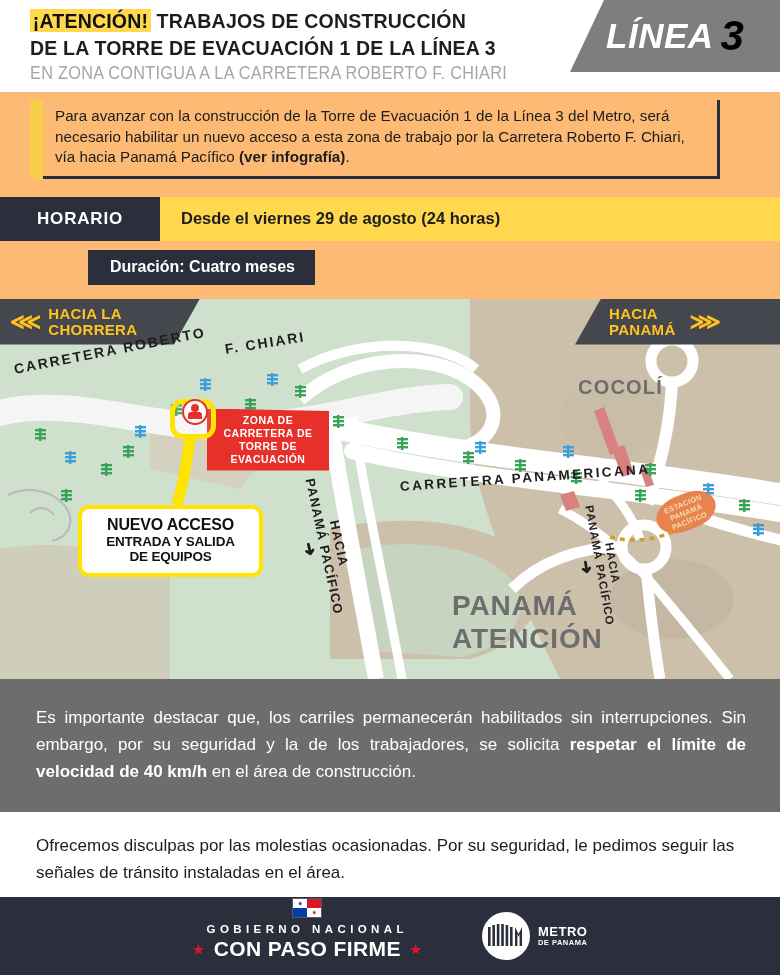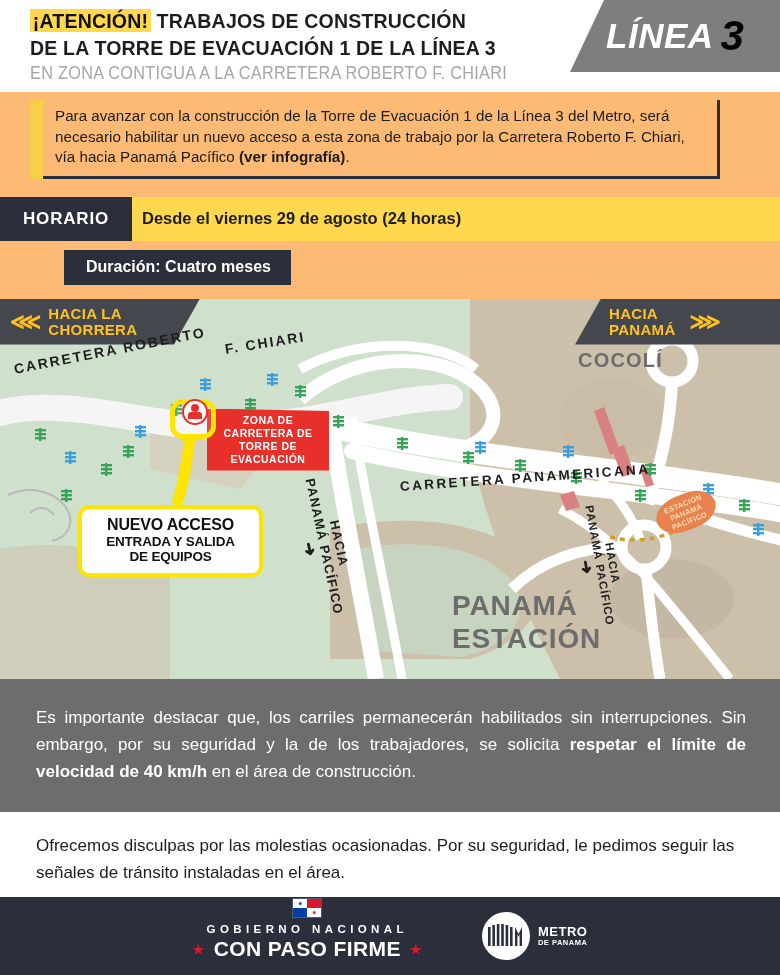--- a/index.html
+++ b/index.html
@@ -40,47 +40,47 @@
                 display: flex; }
   .intro-bar { width: 13px; background: #f7cf4a; flex: 0 0 13px; }
   .intro-box { flex: 1; border-bottom: 3px solid #2b2e3b;
                border-right: 3px solid #2b2e3b; padding: 6px 10px 8px 12px; }
   .intro-txt { font-size: 15.2px; line-height: 20.5px; color: #1d1d1d; }
   .intro-txt b { font-weight: bold; }
 
   
   .horario-row { position: relative; margin-top: 18px; height: 44px;
                  display: flex; }
-  .horario-lbl { width: 132px; background: #2b2e3b; color: #fff;
+  .horario-lbl { width: 160px; background: #2b2e3b; color: #fff;
                  display: flex; align-items: center; justify-content: center;
                  font-size: 17px; font-weight: bold; letter-spacing: .8px; }
   .horario-val { flex: 1; background: #ffd84d; display: flex;
-                 align-items: center; padding-left: 10px;
+                 align-items: center; padding-left: 21px;
                  font-size: 16.5px; font-weight: bold; color: #1d1d1d; }
-  .duracion { margin: 9px 0 0 64px; display: inline-block;
+  .duracion { margin: 9px 0 0 88px; display: inline-block;
               background: #2b2e3b; color: #fff; font-size: 16px;
               font-weight: bold; padding: 8px 20px 9px 22px; }
 
   
   .map { position: relative; width: 780px; height: 380px; margin-top: 14px;
          background: #cfe0cc; overflow: hidden; }
   .map svg { position: absolute; left: 0; top: 0; }
 
   .banner { position: absolute; top: 0; height: 46px; background: #44474e;
             display: flex; align-items: center; }
   .banner-l { left: 0; width: 200px; padding-left: 10px;
               clip-path: polygon(0 0, 100% 0, calc(100% - 26px) 100%, 0 100%); }
   .banner-r { right: 0; width: 205px; padding-left: 34px;
               clip-path: polygon(26px 0, 100% 0, 100% 100%, 0 100%); }
   .banner-txt { color: #ffc21f; font-size: 15px; font-weight: bold;
                 line-height: 15.5px; letter-spacing: .3px; }
   .chev { color: #ffc21f; font-size: 22px; font-weight: bold;
           letter-spacing: -5px; line-height: 1; }
 
-  .cocoli { position: absolute; left: 578px; top: 50px; color: #6d6d6d;
+  .cocoli { position: absolute; left: 578px; top: 77px; color: #6d6d6d;
             font-size: 20px; font-weight: bold; letter-spacing: 1.2px; }
   .pp-big { position: absolute; left: 452px; top: 290px; color: #6d6d6d;
             font-size: 28px; font-weight: bold; letter-spacing: .8px;
             line-height: 33px; }
 
   .redzone { position: absolute; left: 207px; top: 110px; width: 122px;
              height: 62px; background: #e8302a; color: #fff;
              display: flex; align-items: center; justify-content: center;
              text-align: center; font-size: 10.5px; font-weight: bold;
              line-height: 13px; letter-spacing: .5px;
@@ -422,21 +422,21 @@
         <div class="banner-txt">HACIA</div>
         <div class="banner-txt">PANAMÁ</div>
       </div>
       <span class="chev" style="margin-left:14px">⋙</span>
     </div>
 
     <div class="cocoli">COCOLÍ</div>
 
     <div class="pp-big">
       <div>PANAMÁ</div>
-      <div>ESTACIÓN</div>
+      <div>ATENCIÓN</div>
     </div>
 
     <div class="redzone">ZONA DE CARRETERA DE TORRE DE EVACUACIÓN</div>
     <div class="pin"></div>
     <div class="pin-worker"></div>
 
     <div class="callout">
       <div class="callout-l1">NUEVO ACCESO</div>
       <div class="callout-l2">ENTRADA Y SALIDA</div>
       <div class="callout-l2">DE EQUIPOS</div>

